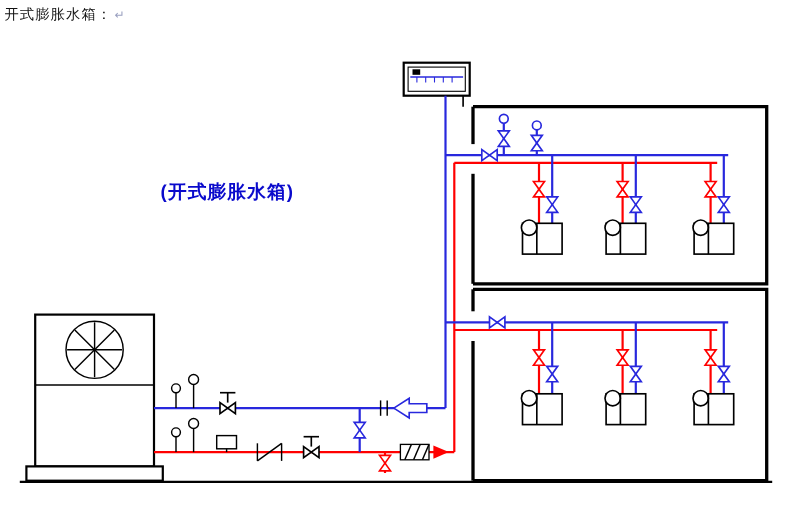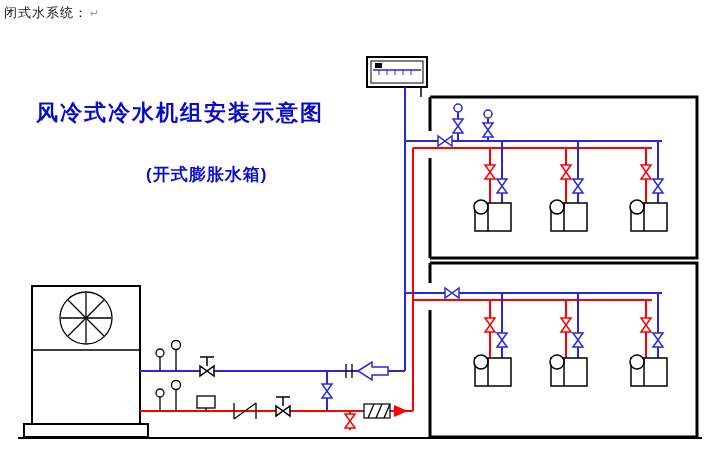--- a/index.html
+++ b/index.html
@@ -202,18 +202,17 @@
         <line x1="376" y1="418" x2="382" y2="404"></line>
         <line x1="384" y1="418" x2="390" y2="404"></line>
       </g>
     </g>
 
     <polygon class="ret" points="358,371 372,362 372,367 388,367 388,375 372,375 372,380" fill="#fff" stroke-width="1.5"></polygon>
     <polygon class="supply-fill" points="394,405 408,411 394,417" stroke="none"></polygon>
   </svg>
 
   <div class="note">
-    <span>闭式水系统：</span><span class="pmark">↵</span>
+    <span>开式膨胀水箱：</span><span class="pmark">↵</span>
   </div>
-  <div class="dtitle">风冷式冷水机组安装示意图</div>
   <div class="dsub">(开式膨胀水箱)</div>
 
 </div>
 
 </body></html>

